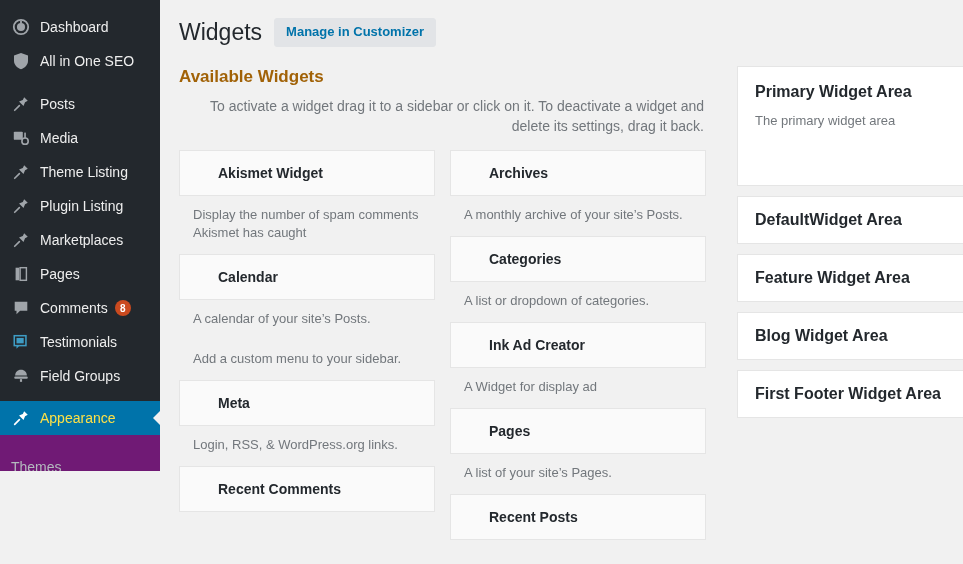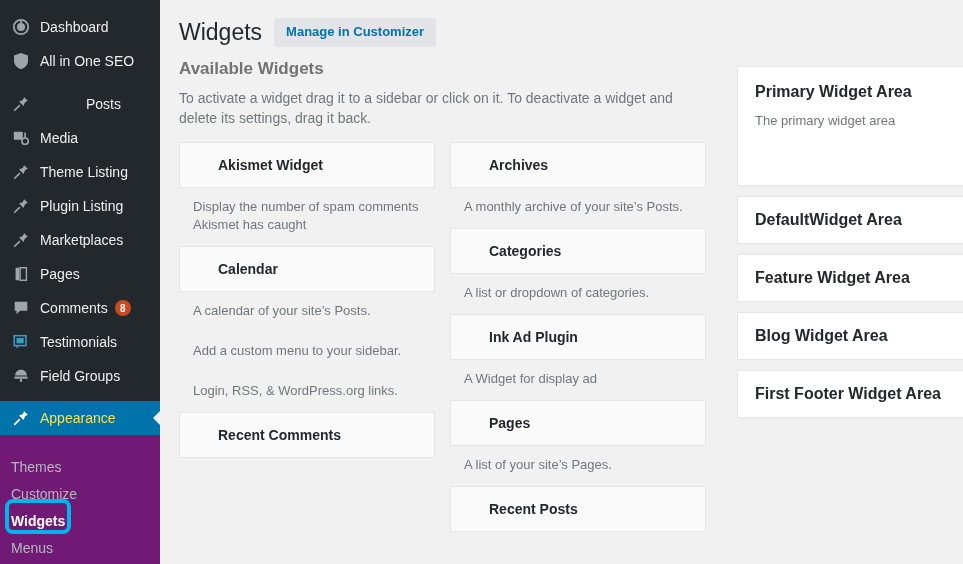--- a/index.html
+++ b/index.html
@@ -11,36 +11,36 @@
     font-family: "Liberation Sans", sans-serif;
     background: #f1f1f1;
   }
   #root { position: relative; width: 963px; height: 564px; display: flex; }
 
   
   .adminmenu {
     width: 160px;
     min-width: 160px;
     background: #23282d;
-    height: 564px;
+    height: 471px;
     position: relative;
     overflow: hidden;
   }
   .menu-item {
     position: relative;
     display: flex;
     align-items: center;
     height: 34px;
     padding-left: 11px;
     color: #eee;
     font-size: 14px;
     cursor: pointer;
   }
   .menu-item .mi-label { margin-left: 9px; color: #eeeeee; white-space: nowrap; }
-  .menu-item.sep-top { margin-top: 9px; gap: 46px; }
+  .menu-item.sep-top { margin-top: 9px; }
   .menu-item.current {
     background: #0073aa;
     color: #fff;
   }
   .menu-item.current .mi-label { color: #fde047; }
   .menu-item.current .arrow {
     position: absolute;
     right: -1px; top: 50%;
     margin-top: -8px;
     width: 0; height: 0;
@@ -120,32 +120,33 @@
     cursor: pointer;
     line-height: 16px;
     font-family: "Liberation Sans", sans-serif;
   }
 
   .columns { display: flex; padding: 0 0 0 19px; }
   .left-col { width: 540px; flex: none; }
   .right-col { width: 243px; flex: none; margin-left: 18px; }
 
   h2.section-title {
-    margin: 6px 0 8px 0;
+    margin: 14px 0 8px 0;
     font-size: 17px;
     font-weight: bold;
-    color: #737373;
+    color: #a16207;
     line-height: 22px;
   }
   p.section-desc {
     margin: 0 0 14px 0;
     font-size: 14px;
     color: #72777c;
     line-height: 20px;
     max-width: 525px;
+    text-align: right;
   }
 
   
   .widget-grid { display: flex; gap: 15px; }
   .widget-col { width: 256px; flex: none; }
 
   .widget-card {
     background: #fafafa;
     border: 1px solid #e5e5e5;
     height: 46px;
@@ -355,40 +356,43 @@
             </div>
             <p class="widget-desc">Display the number of spam comments Akismet has caught</p>
 
             <div class="widget-card">
               <span class="wc-title">Calendar</span>
             </div>
             <p class="widget-desc">A calendar of your site’s Posts.</p>
 
             <p class="widget-desc">Add a custom menu to your sidebar.</p>
 
+            <div class="widget-card">
+              <span class="wc-title">Meta</span>
+            </div>
             <p class="widget-desc">Login, RSS, &amp; WordPress.org links.</p>
 
             <div class="widget-card">
               <span class="wc-title">Recent Comments</span>
             </div>
           </div>
 
           <div class="widget-col">
             <div class="widget-card">
               <span class="wc-title">Archives</span>
             </div>
             <p class="widget-desc">A monthly archive of your site’s Posts.</p>
 
             <div class="widget-card">
               <span class="wc-title">Categories</span>
             </div>
             <p class="widget-desc">A list or dropdown of categories.</p>
 
             <div class="widget-card">
-              <span class="wc-title">Ink Ad Plugin</span>
+              <span class="wc-title">Ink Ad Creator</span>
             </div>
             <p class="widget-desc">A Widget for display ad</p>
 
             <div class="widget-card">
               <span class="wc-title">Pages</span>
             </div>
             <p class="widget-desc">A list of your site’s Pages.</p>
 
             <div class="widget-card">
               <span class="wc-title">Recent Posts</span>

